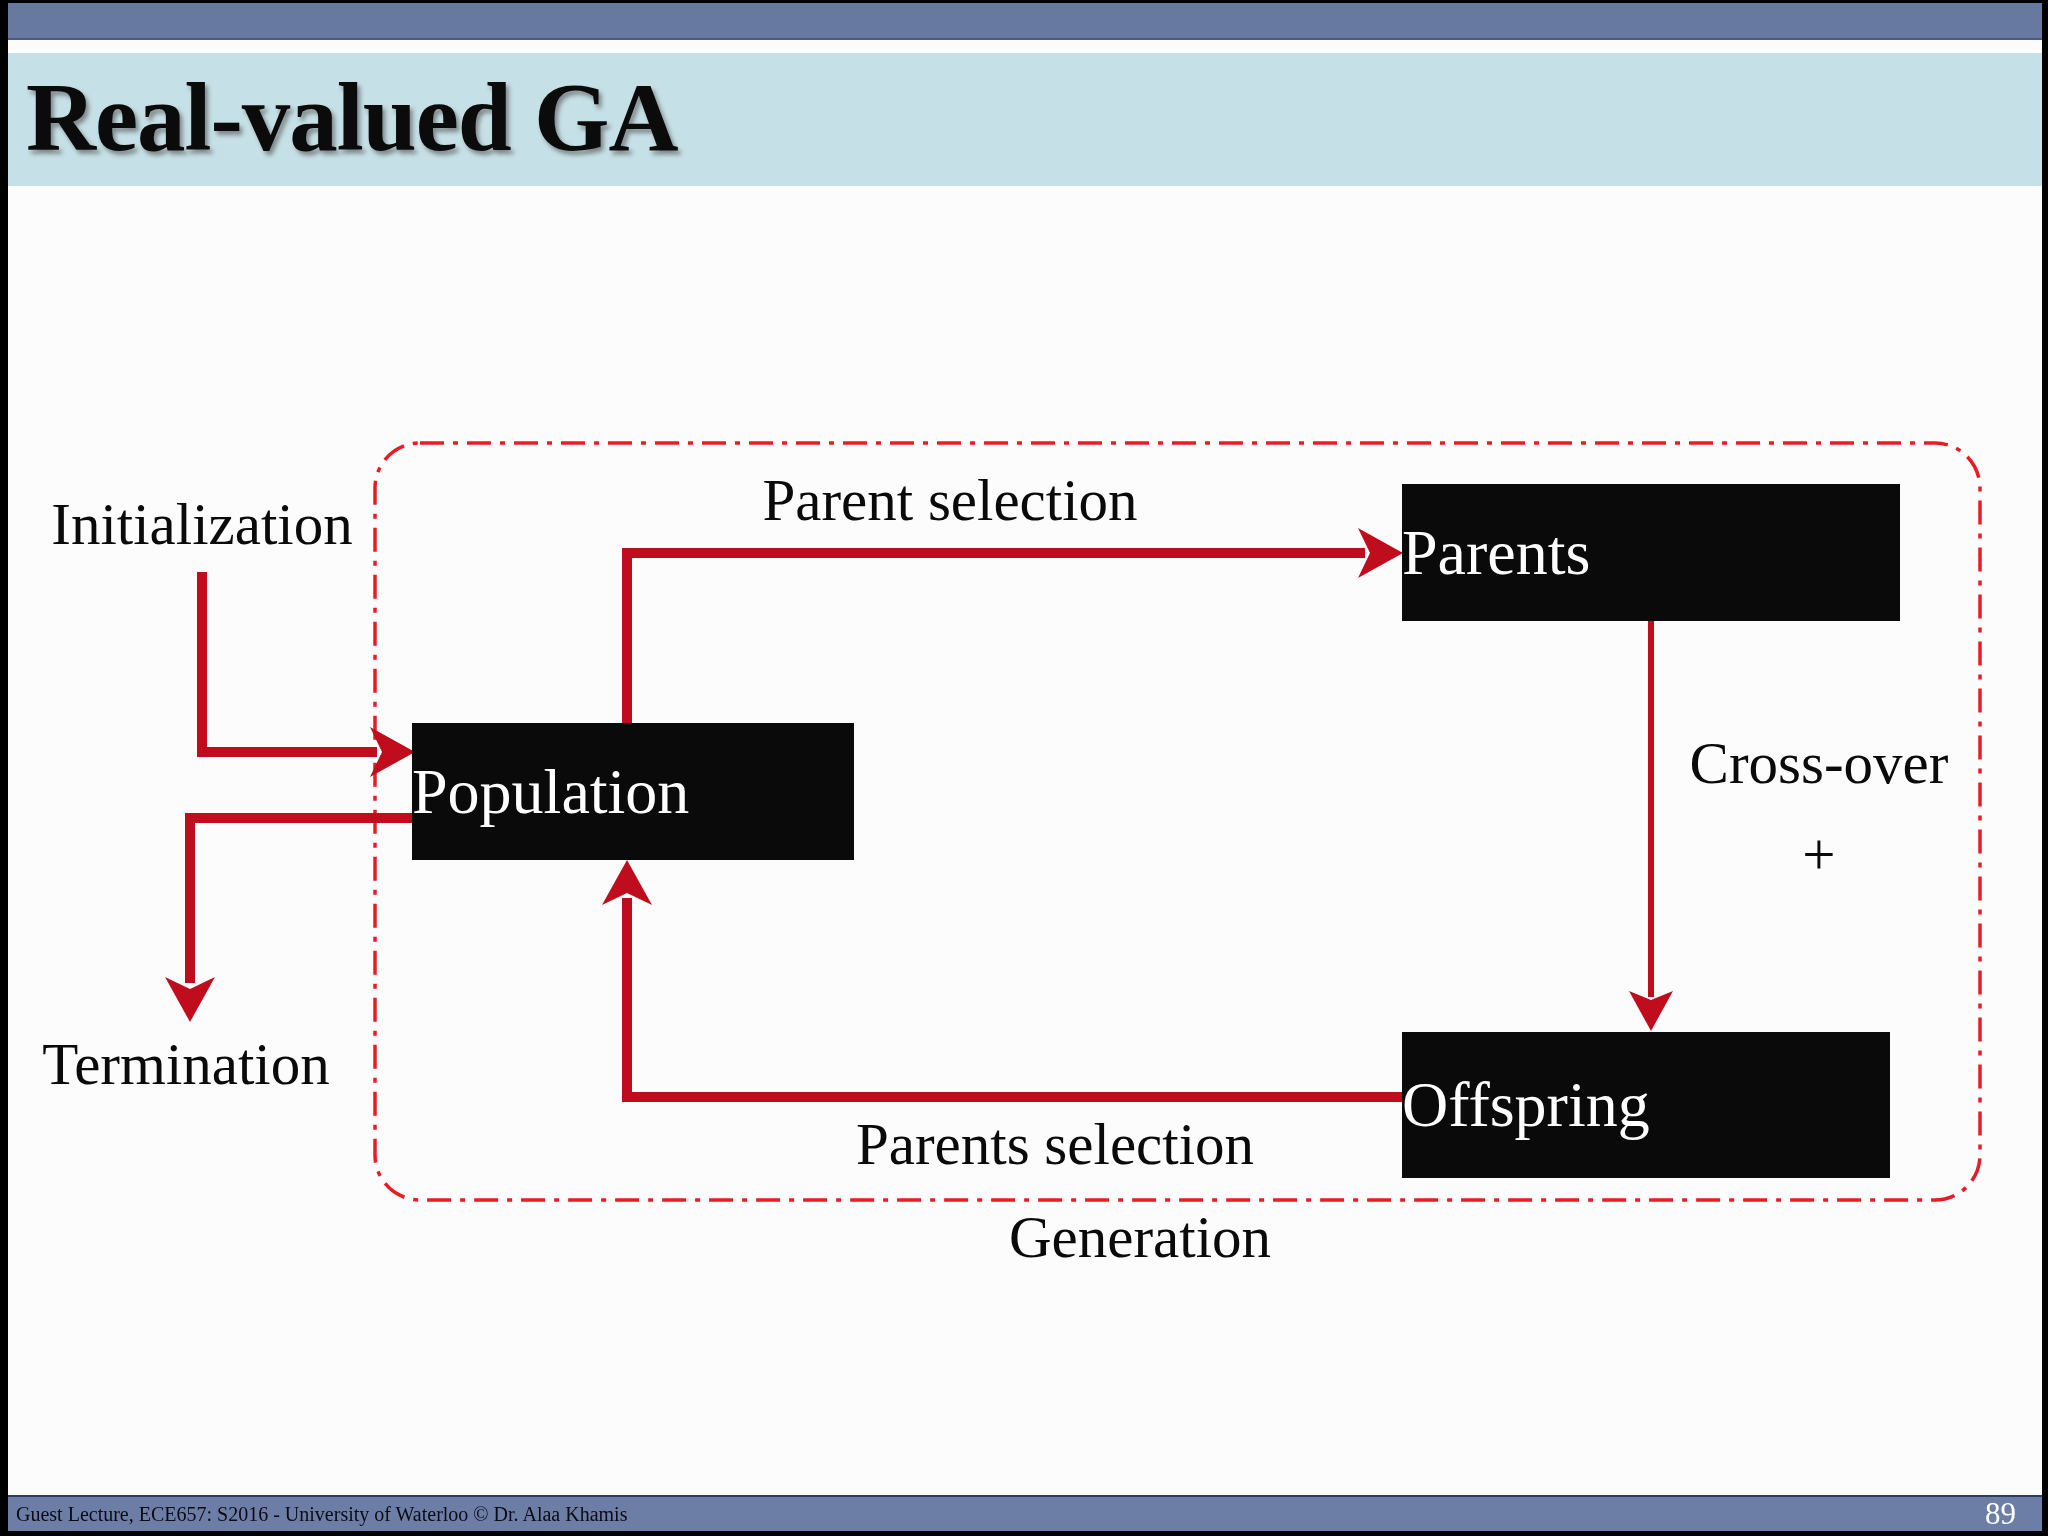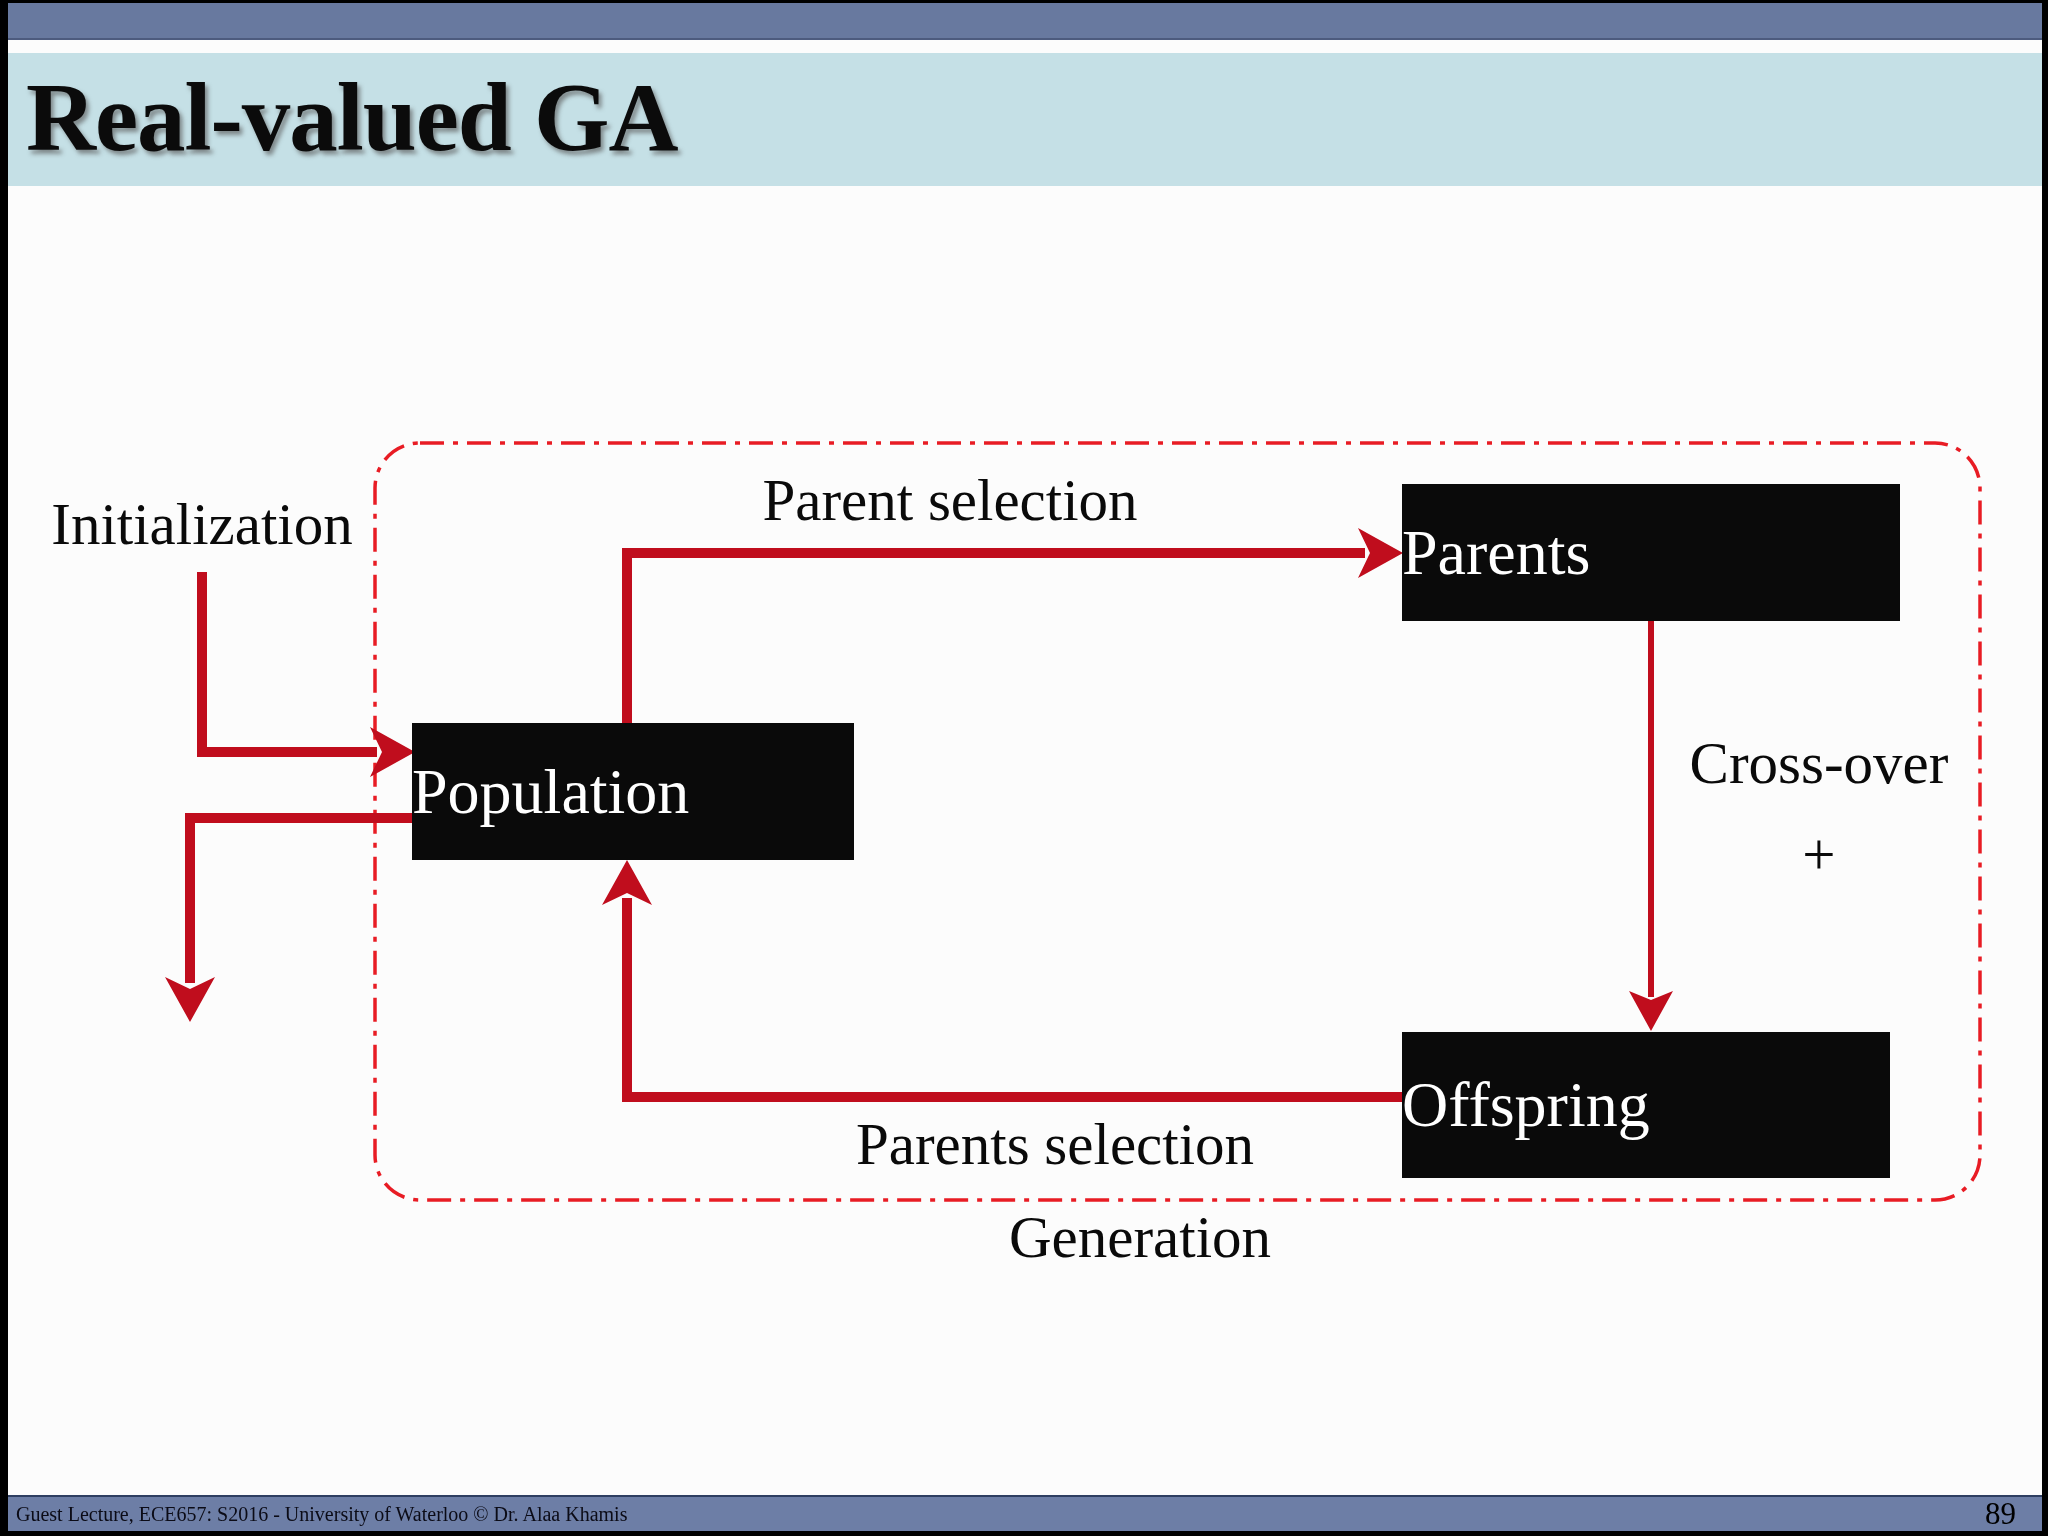--- a/index.html
+++ b/index.html
@@ -58,21 +58,21 @@
   .lbl-survivor-selection{left:800px;top:1110px;width:510px;}
   .lbl-generation{left:885px;top:1203px;width:510px;}
   .lbl-crossover{left:1648px;top:718px;width:342px;line-height:1.55;}
 
   
   .footer-bar{position:absolute;left:8px;right:6px;bottom:5px;height:36px;
     background:var(--footer-bar);border-top:2px solid #2e3e61;
     display:flex;align-items:center;justify-content:space-between;
     box-sizing:border-box;padding:0 26px 0 8px;}
   .footer-text{font-size:20px;color:#0b0b16;white-space:nowrap;}
-  .page-number{font-size:31px;color:#000000;}
+  .page-number{font-size:31px;color:#ffffff;}
 </style>
 </head>
 <body>
 
 <div class="page">
 
   <div class="top-bar"></div>
   <div class="title-band"></div>
   <div class="slide-title">Real-valued GA</div>
 
@@ -102,20 +102,21 @@
       <span>Population</span>
     </div>
     <div class="box box-parents">
       <span>Parents</span>
     </div>
     <div class="box box-offspring">
       <span>Offspring</span>
     </div>
 
     <div class="diagram-label lbl-initialization">Initialization</div>
+    <div class="diagram-label lbl-termination">Termination</div>
     <div class="diagram-label lbl-parent-selection">Parent selection</div>
     <div class="diagram-label lbl-crossover">
       <div>Cross-over</div>
       <div>+</div>
     </div>
     <div class="diagram-label lbl-survivor-selection">Parents selection</div>
     <div class="diagram-label lbl-generation">Generation</div>
   </div>
 
   <div class="footer-bar">

